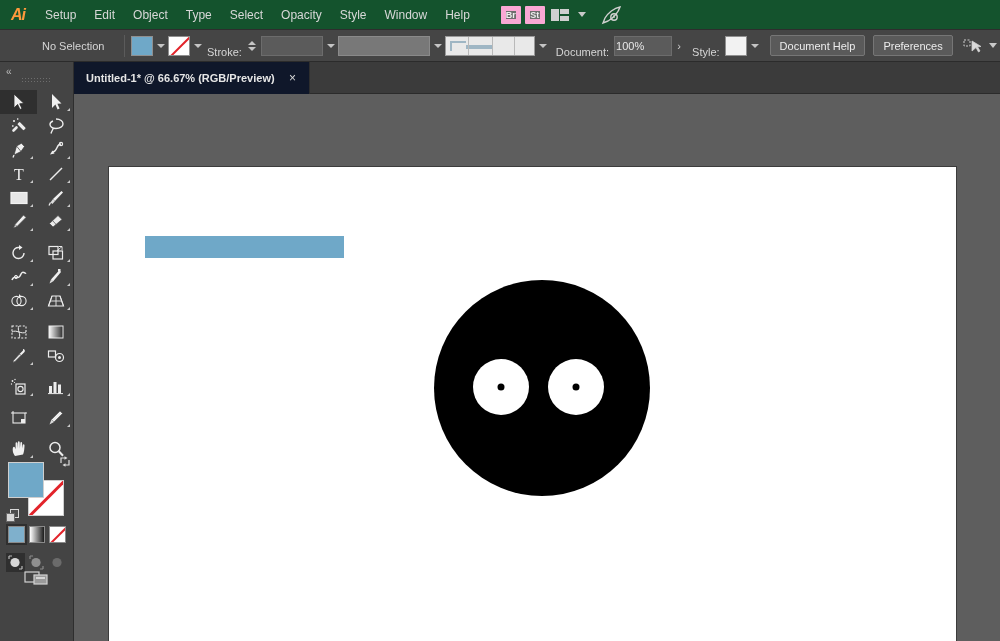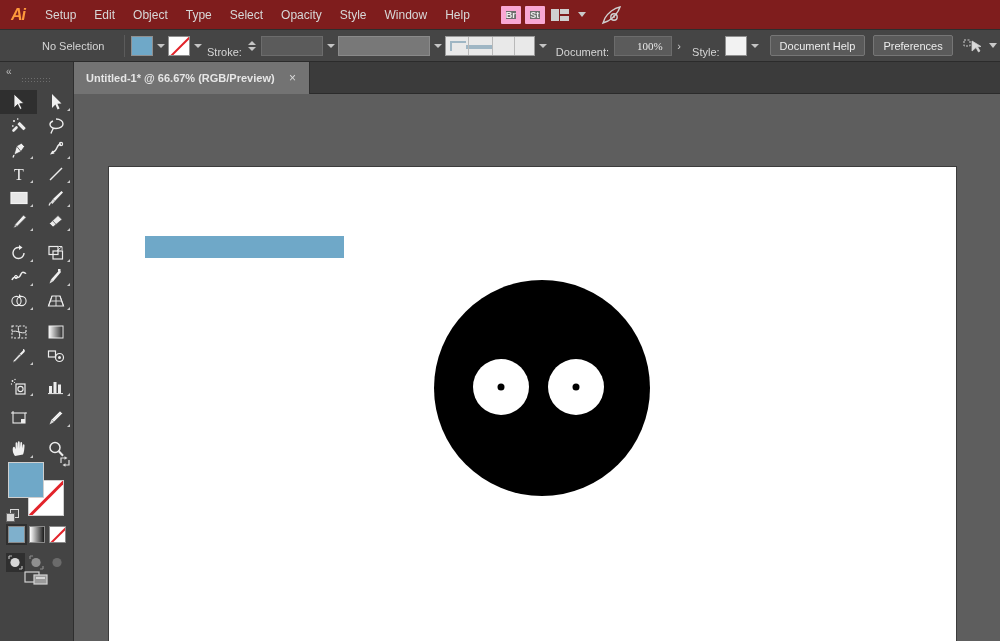--- a/index.html
+++ b/index.html
@@ -10,21 +10,21 @@
     font-size: 11px;
     color: #d2d2d2;
     overflow: hidden;
     position: relative;
     -webkit-font-smoothing: antialiased;
   }
 
   
   .menubar {
     position: absolute; left: 0; top: 0; width: 1000px; height: 30px;
-    background: #7f1d1d;
+    background: #14532d;
     display: flex; align-items: center;
     border-bottom: 1px solid #2e2e2e;
   }
   .ai-logo {
     width: 36px; height: 30px;
     display: flex; align-items: center; justify-content: center;
     font-weight: bold; font-size: 16px; font-style: italic;
     color: #ff9a3c;
     letter-spacing: -1px;
   }
@@ -94,21 +94,21 @@
   .combo-empty { width: 62px; }
   .combo-grey { width: 92px; background: #787878; border-color: #8a8a8a; }
   .profile-box {
     width: 90px; height: 20px; background: #e9e9e9; border: 1px solid #9a9a9a;
     position: relative; overflow: hidden;
   }
   .profile-box .pf-line { position: absolute; background: #9fb6c4; }
   .profile-box .pf-tick { position: absolute; width: 1px; height: 20px; background: #b9b9b9; top: 0; }
   .opacity-field {
     width: 58px; height: 20px; background: #5b5b5b; border: 1px solid #6c6c6c;
-    display: flex; align-items: center; padding-left: 22px; font-size: 11px; color: #e8e8e8; font-family: Liberation Serif, serif;
+    display: flex; align-items: center; padding-left: 1px; font-size: 11px; color: #e8e8e8;
   }
   .expand-arrow {
     width: 14px; height: 20px; display: flex; align-items: center; justify-content: center;
     font-size: 11px; color: #cfcfcf;
   }
   .style-swatch { width: 22px; height: 20px; background: #f2f2f2; border: 1px solid #8f8f8f; }
   .cb-button {
     height: 21px; padding: 0 9px; background: #5a5a5a; border: 1px solid #767676;
     border-radius: 2px; font-size: 11px; color: #ececec;
     display: flex; align-items: center; margin-left: 8px; white-space: nowrap;
@@ -116,21 +116,21 @@
   .align-icon { width: 20px; height: 18px; margin-left: 10px; position: relative; }
 
   
   .tabbar {
     position: absolute; left: 0; top: 62px; width: 1000px; height: 32px;
     background: #3b3b3b;
     border-bottom: 1px solid #2b2b2b;
   }
   .doc-tab {
     position: absolute; left: 74px; top: 0; height: 32px;
-    background: #737373;
+    background: #0f172a;
     display: flex; align-items: center; padding: 0 10px 0 12px;
     border-right: 1px solid #2e2e2e;
   }
   .doc-tab-title { font-size: 11px; color: #e6e6e6; font-weight: bold; }
   .doc-tab-close {
     margin-left: 12px; font-size: 12px; color: #d8d8d8; line-height: 1;
     width: 12px; text-align: center;
   }
 
   

